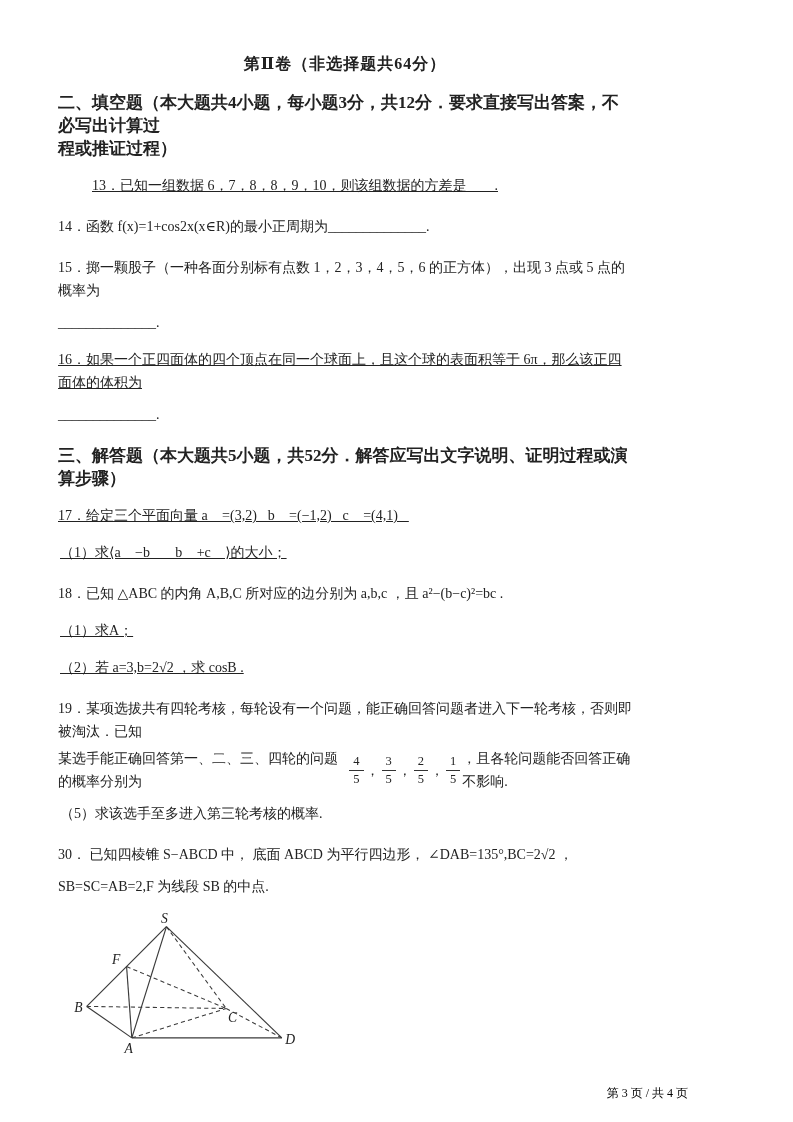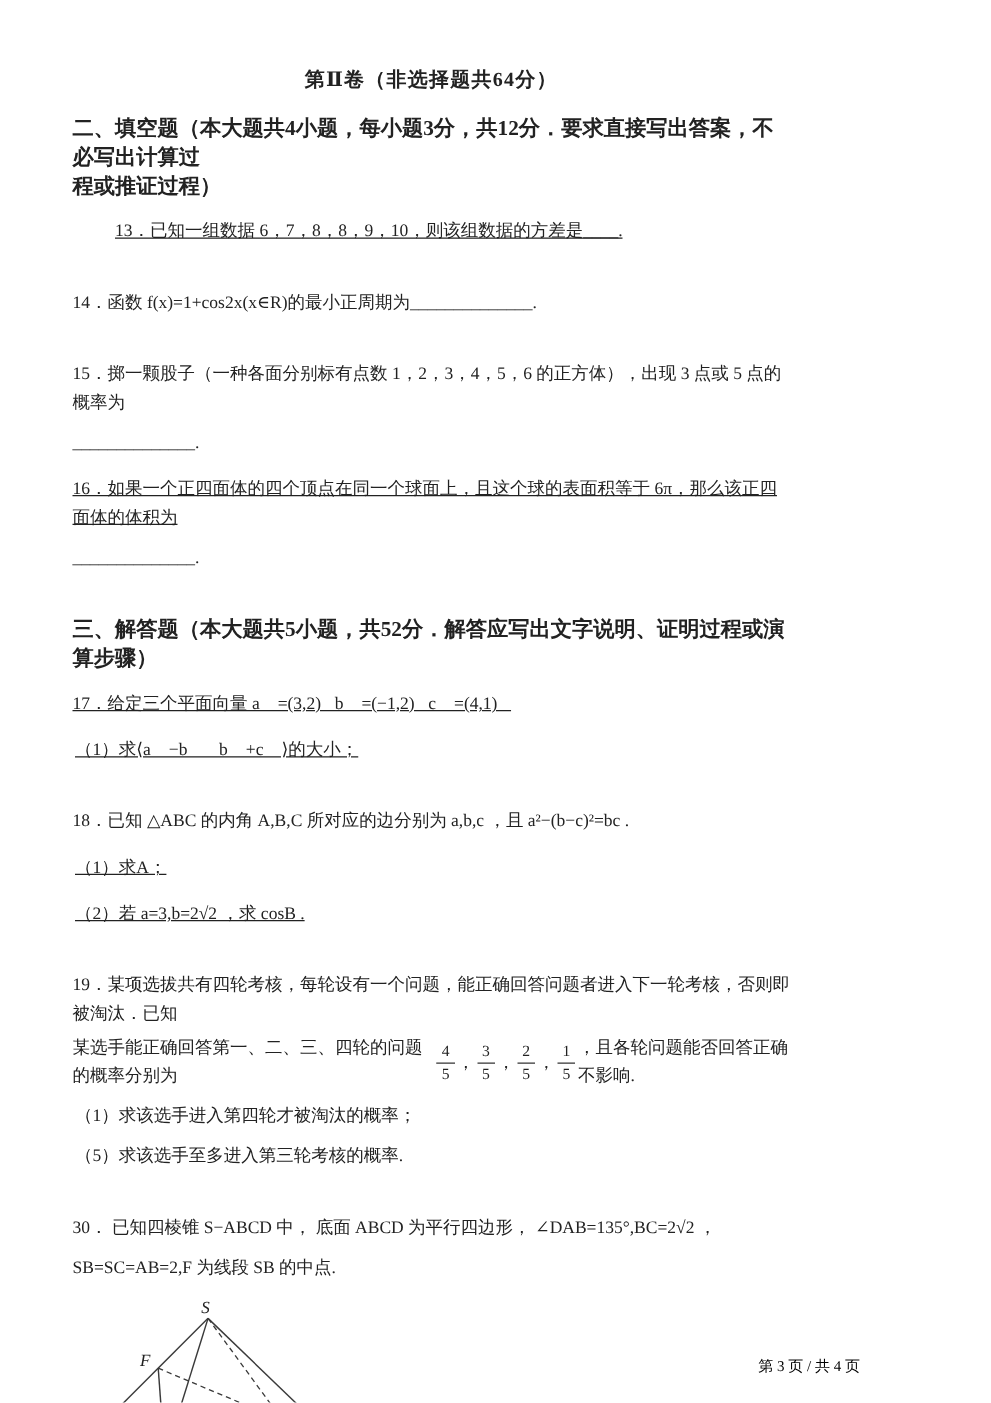--- a/index.html
+++ b/index.html
@@ -22,21 +22,21 @@
     font-weight: bold;
     margin: 0 0 16px 0;
     letter-spacing: 1px;
   }
   .line {
     font-size: 14px;
     line-height: 23px;
     margin: 0;
   }
   .bold { font-weight: bold; font-size: 17px; }
-  .mt-lg { margin-top: 34px; }
+  .mt-lg { margin-top: 18px; }
   .mt-md { margin-top: 14px; text-decoration: underline; }
   .mt-sm { margin-top: 9px; }
   .indent { padding-left: 34px; }
   .part { padding-left: 2px; }
   .frac-line {
     display: flex;
     align-items: center;
     flex-wrap: nowrap;
     font-size: 14px;
     line-height: 23px;
@@ -113,21 +113,20 @@
       <span class="num">2</span>
       <span class="den">5</span>
     </span>
     <span>，</span>
     <span class="frac">
       <span class="num">1</span>
       <span class="den">5</span>
     </span>
     <span>，且各轮问题能否回答正确不影响.</span>
   </div>
-  <p class="line mt-sm part">（1）求该选手进入第四轮才被淘汰的概率；</p>
   <p class="line mt-sm part">（5）求该选手至多进入第三轮考核的概率.</p>
 
   <p class="line mt-lg">30． 已知四棱锥 S−ABCD 中， 底面 ABCD 为平行四边形， ∠DAB=135°,BC=2√2 ，</p>
   <p class="line mt-sm">SB=SC=AB=2,F 为线段 SB 的中点.</p>
 
   <div class="figure-wrap">
     <svg width="252" height="150" viewBox="0 0 240 143">
 
       <line x1="88" y1="14" x2="12" y2="90" stroke="#3a3a3a" stroke-width="1.1"></line>
       <line x1="88" y1="14" x2="55" y2="120" stroke="#3a3a3a" stroke-width="1.1"></line>

